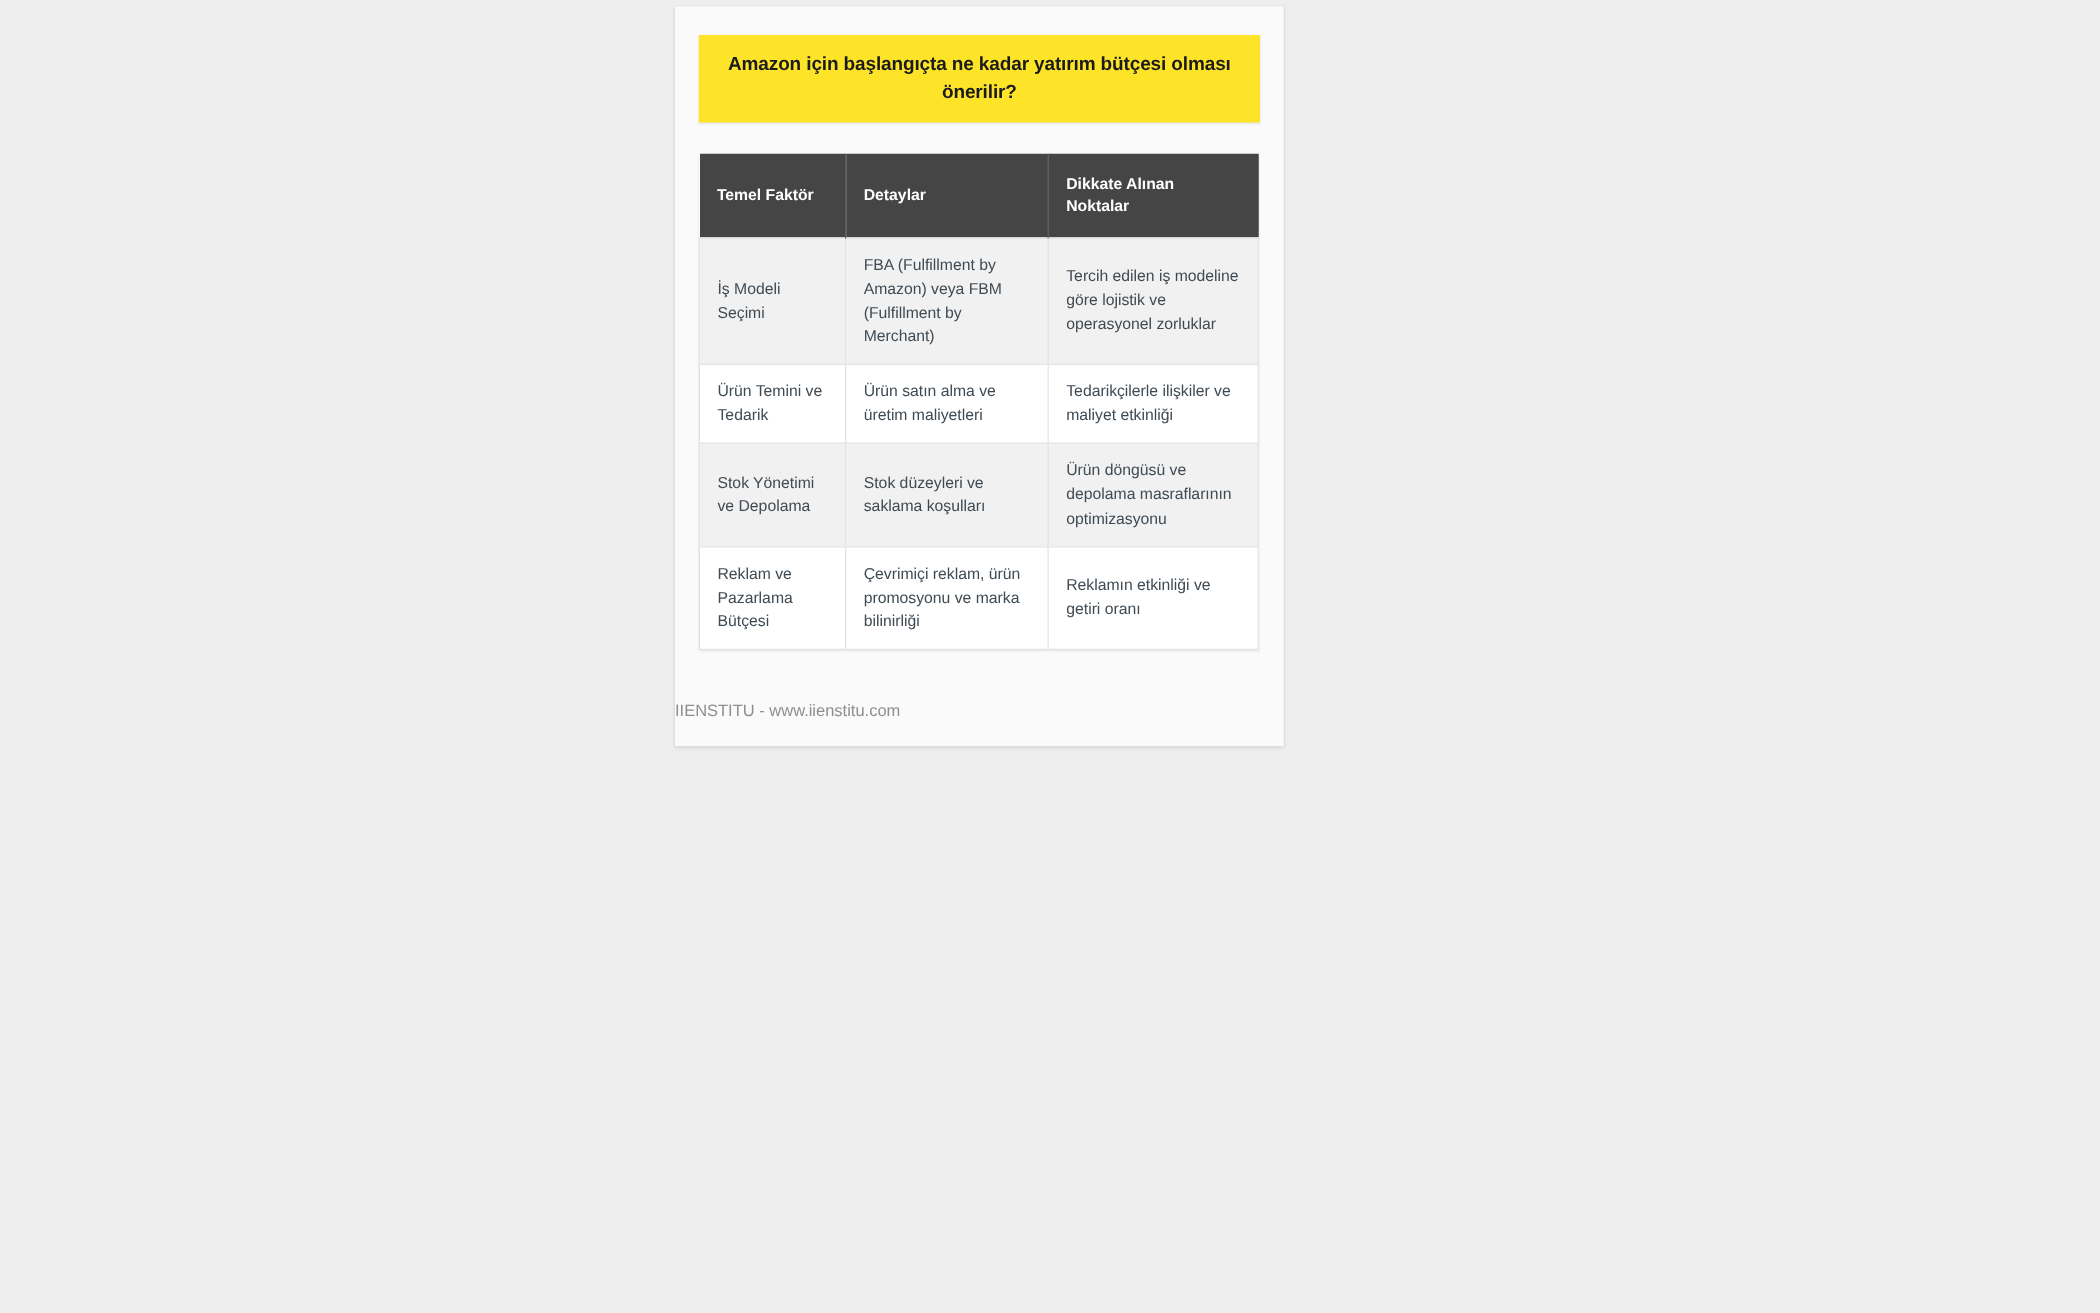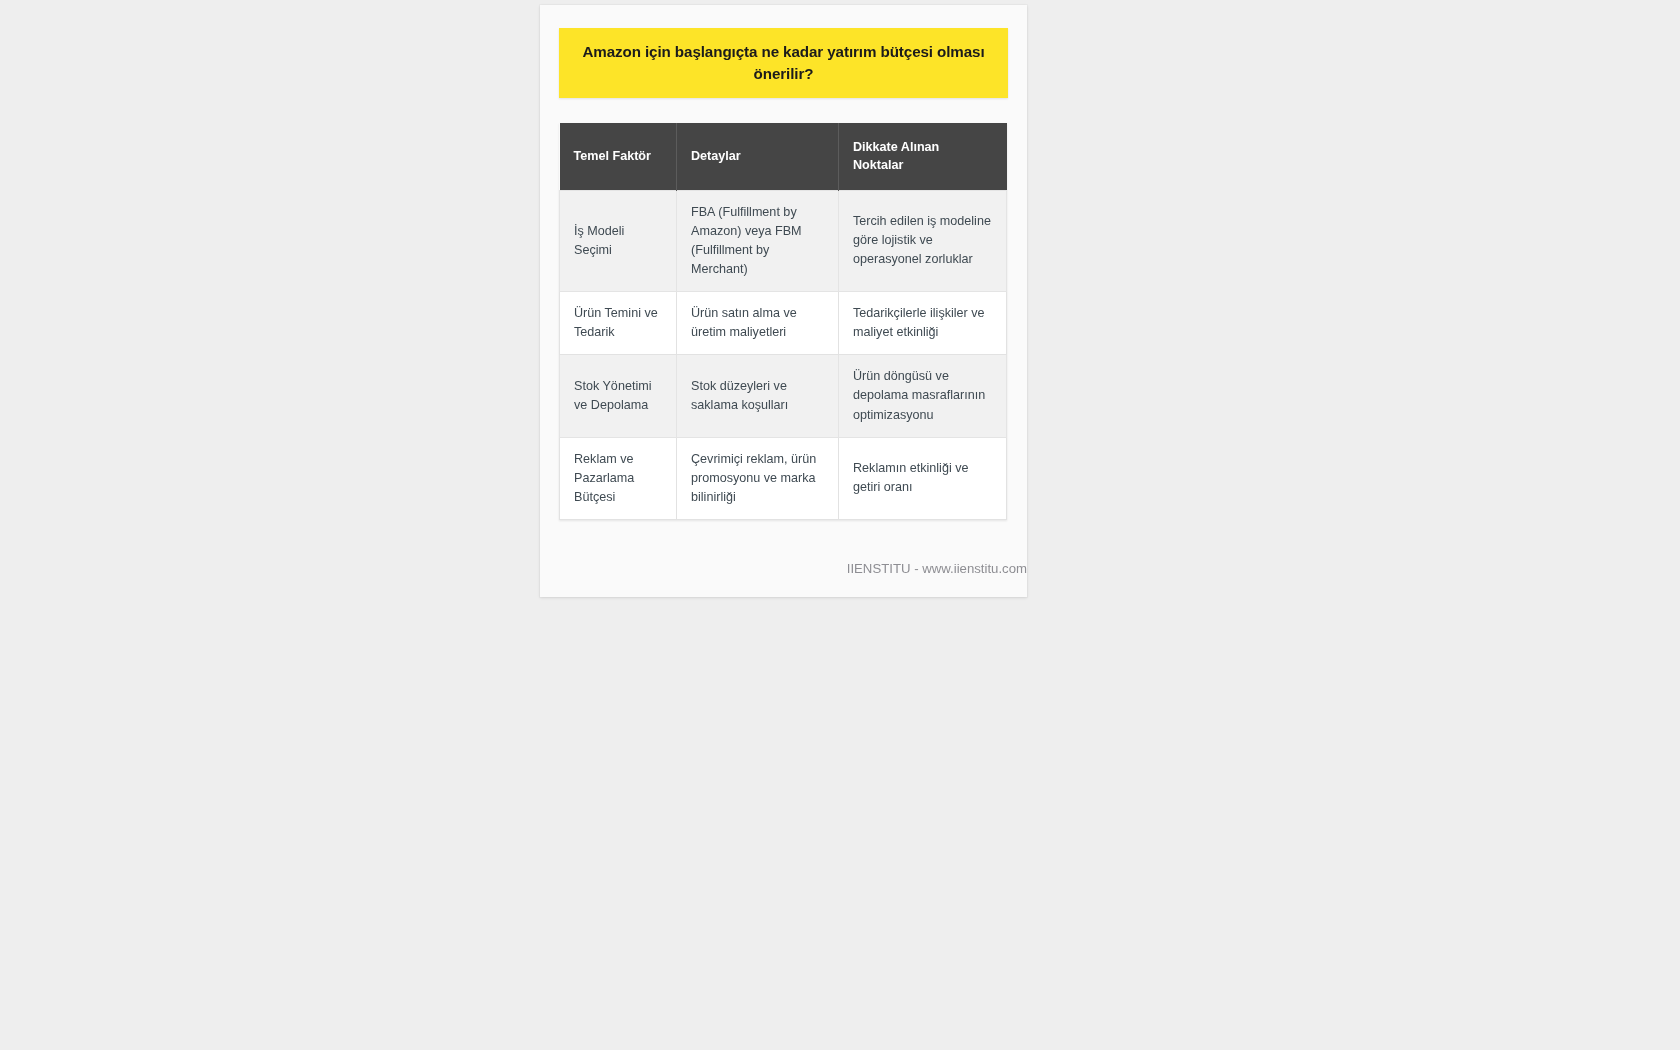--- a/index.html
+++ b/index.html
@@ -86,21 +86,21 @@
   tbody tr.alt td {
     background: #f1f1f1;
     border-color: #e4e4e4;
   }
 
   #footer {
     position: absolute;
     left: 0;
     top: 556px;
     width: 487px;
-    text-align: right;
+    text-align: left;
     font-size: 13.2px;
     color: #8e8e93;
   }
 </style>
 </head>
 <body>
 
 <div id="card">
 
   <div id="table-wrap">

